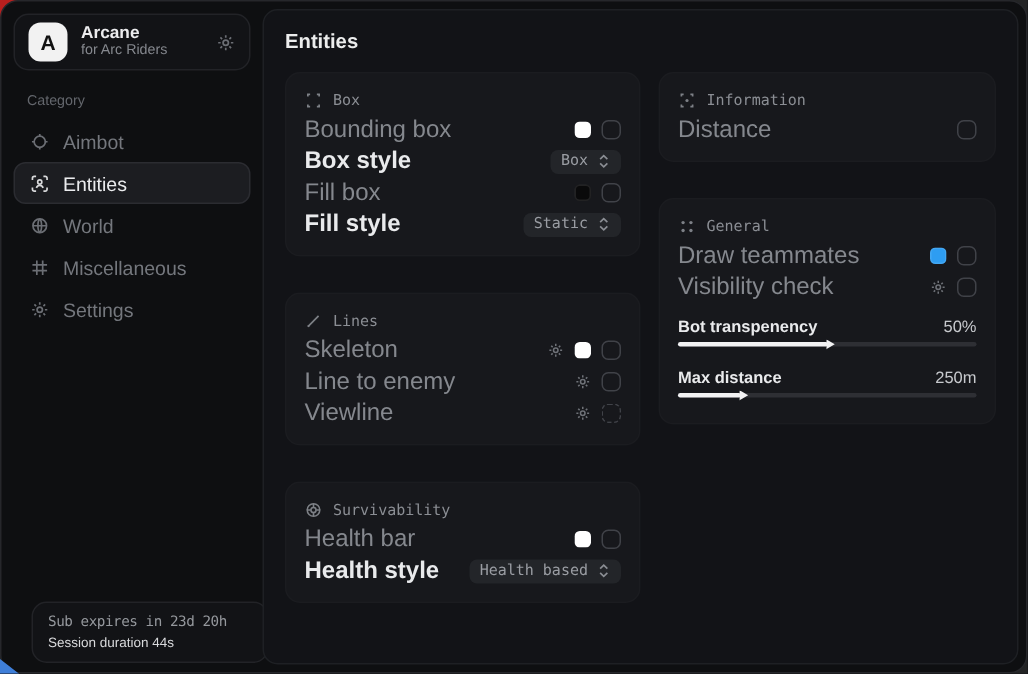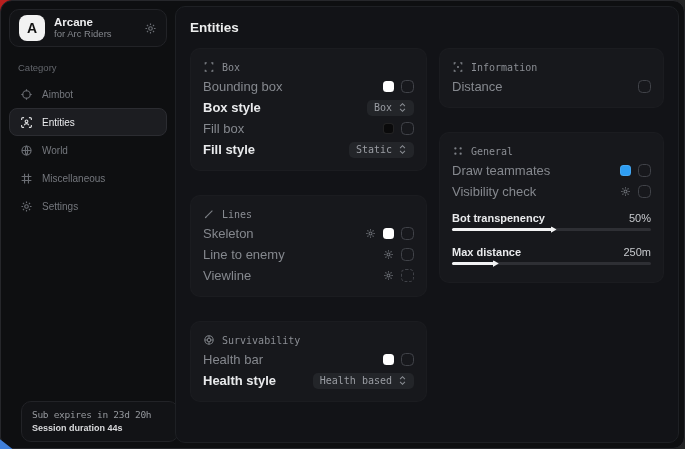--- a/index.html
+++ b/index.html
@@ -15,42 +15,42 @@
   .brand-card { display:flex; align-items:center; gap:9px; background:#121316; border:1px solid #222327; border-radius:10px; padding:7px 9px; height:38px; }
   .logo { width:26px; height:26px; background:#f2f2f2; border-radius:8px; display:flex; align-items:center; justify-content:center; color:#121212; font-weight:700; font-size:14px; flex:0 0 auto; }
   .brand-text { flex:1; line-height:1.15; }
   .brand-title { color:#ececee; font-size:11.5px; font-weight:700; }
   .brand-sub { color:#85888e; font-size:9.5px; }
   .brand-gear { color:#6b6e74; display:flex; }
 
   .cat-label { color:#63666c; font-size:9.5px; margin:15px 0 7px 9px; }
 
   .nav { display:flex; flex-direction:column; }
-  .nav-item { display:flex; align-items:center; gap:9px; height:28px; padding:0 10px; border-radius:8px; color:#74777d; font-size:10px; border:1px solid transparent; }
+  .nav-item { display:flex; align-items:center; gap:9px; height:28px; padding:0 10px; border-radius:8px; color:#74777d; font-size:13px; border:1px solid transparent; }
   .nav-item .nicon { display:flex; color:#6b6e74; }
   .nav-item.selected { background:#1c1d21; border-color:#2b2c31; color:#ebecee; }
   .nav-item.selected .nicon { color:#d8d9db; }
 
   .footer-card { position:absolute; left:20px; bottom:6px; width:158px; background:#121316; border:1px solid #222327; border-radius:10px; padding:7px 10px 8px; }
   .footer-line1 { font-family:"DejaVu Sans Mono", monospace; font-size:9.5px; color:#95989d; letter-spacing:-0.3px; white-space:nowrap; }
-  .footer-line2 { font-size:9px; font-weight:700; color:#d9dadc; margin-top:3px; }
+  .footer-line2 { font-size:9px; font-weight:400; color:#d9dadc; margin-top:3px; }
 
   
   .panel { position:absolute; left:174px; top:5px; right:5px; bottom:5px; background:#121317; border:1px solid #1e2024; border-radius:10px; padding:13px 14px; }
   .page-title { color:#eceded; font-size:13.5px; font-weight:700; margin-bottom:13px; }
 
   .columns { display:grid; grid-template-columns:237px 1fr; gap:12px; align-items:start; }
   .col { display:flex; flex-direction:column; gap:24px; }
 
   .card { background:#17181c; border:1px solid rgba(255,255,255,0.02); border-radius:10px; padding:9px 12px 10px; }
   .card-head { display:flex; align-items:center; gap:7px; height:18px; color:#8b8e94; font-family:"DejaVu Sans Mono", monospace; font-size:10px; }
   .card-head .hicon { display:flex; color:#7d8086; }
 
   .row { display:flex; align-items:center; height:21px; }
-  .row .lbl { flex:1; font-size:13px; }
+  .row .lbl { flex:1; font-size:16px; }
   .muted { color:#85888e; }
   .strong { color:#e9eaec; font-weight:700; }
   .ctrls { display:flex; align-items:center; gap:7px; }
 
   .swatch { width:11px; height:11px; border-radius:3.5px; border:1px solid rgba(255,255,255,0.10); }
   .cbx { width:13px; height:13px; border:1.5px solid #404248; border-radius:4.5px; background:transparent; }
   .cbx.dashed { border-style:dashed; }
   .rgear { display:flex; color:#6f7278; }
 
   .pill { display:flex; align-items:center; gap:6px; background:#232529; border-radius:5px; padding:2.5px 7px; font-family:"DejaVu Sans Mono", monospace; font-size:10px; color:#9a9da3; }

